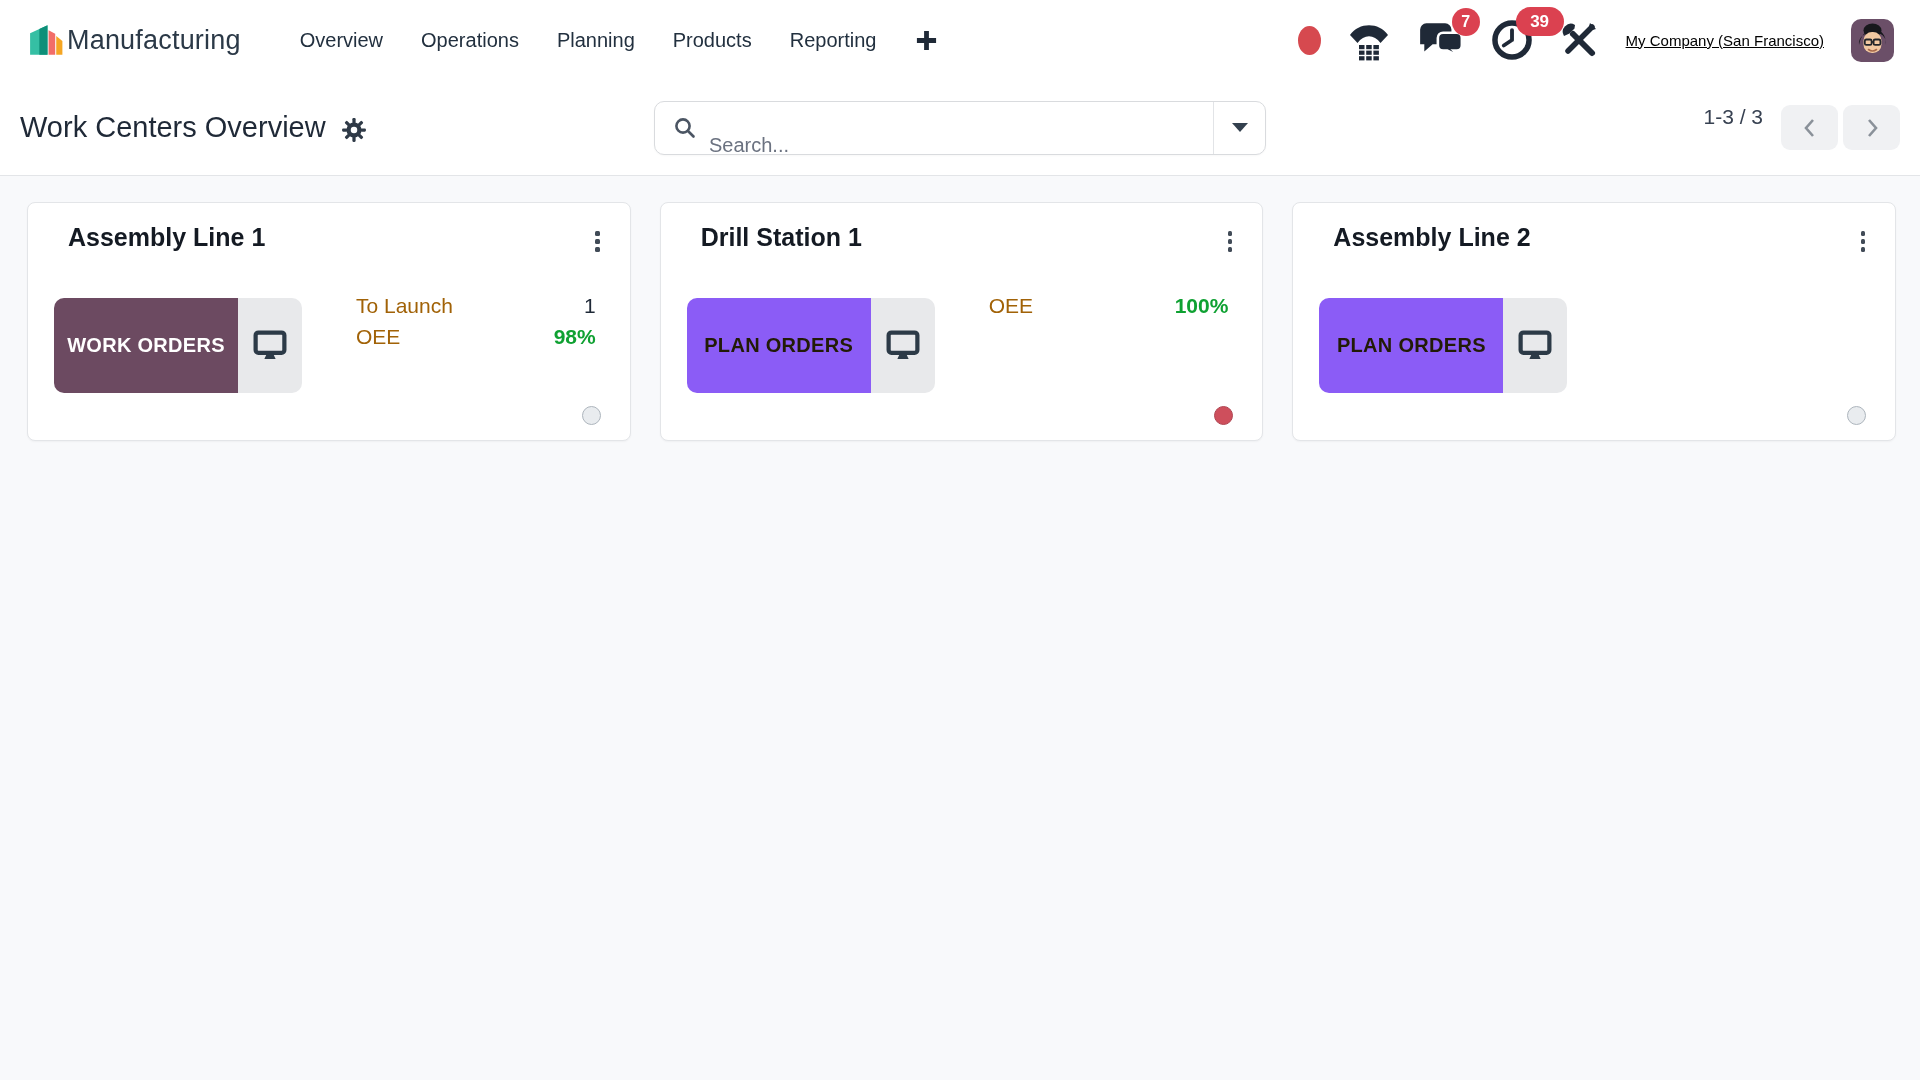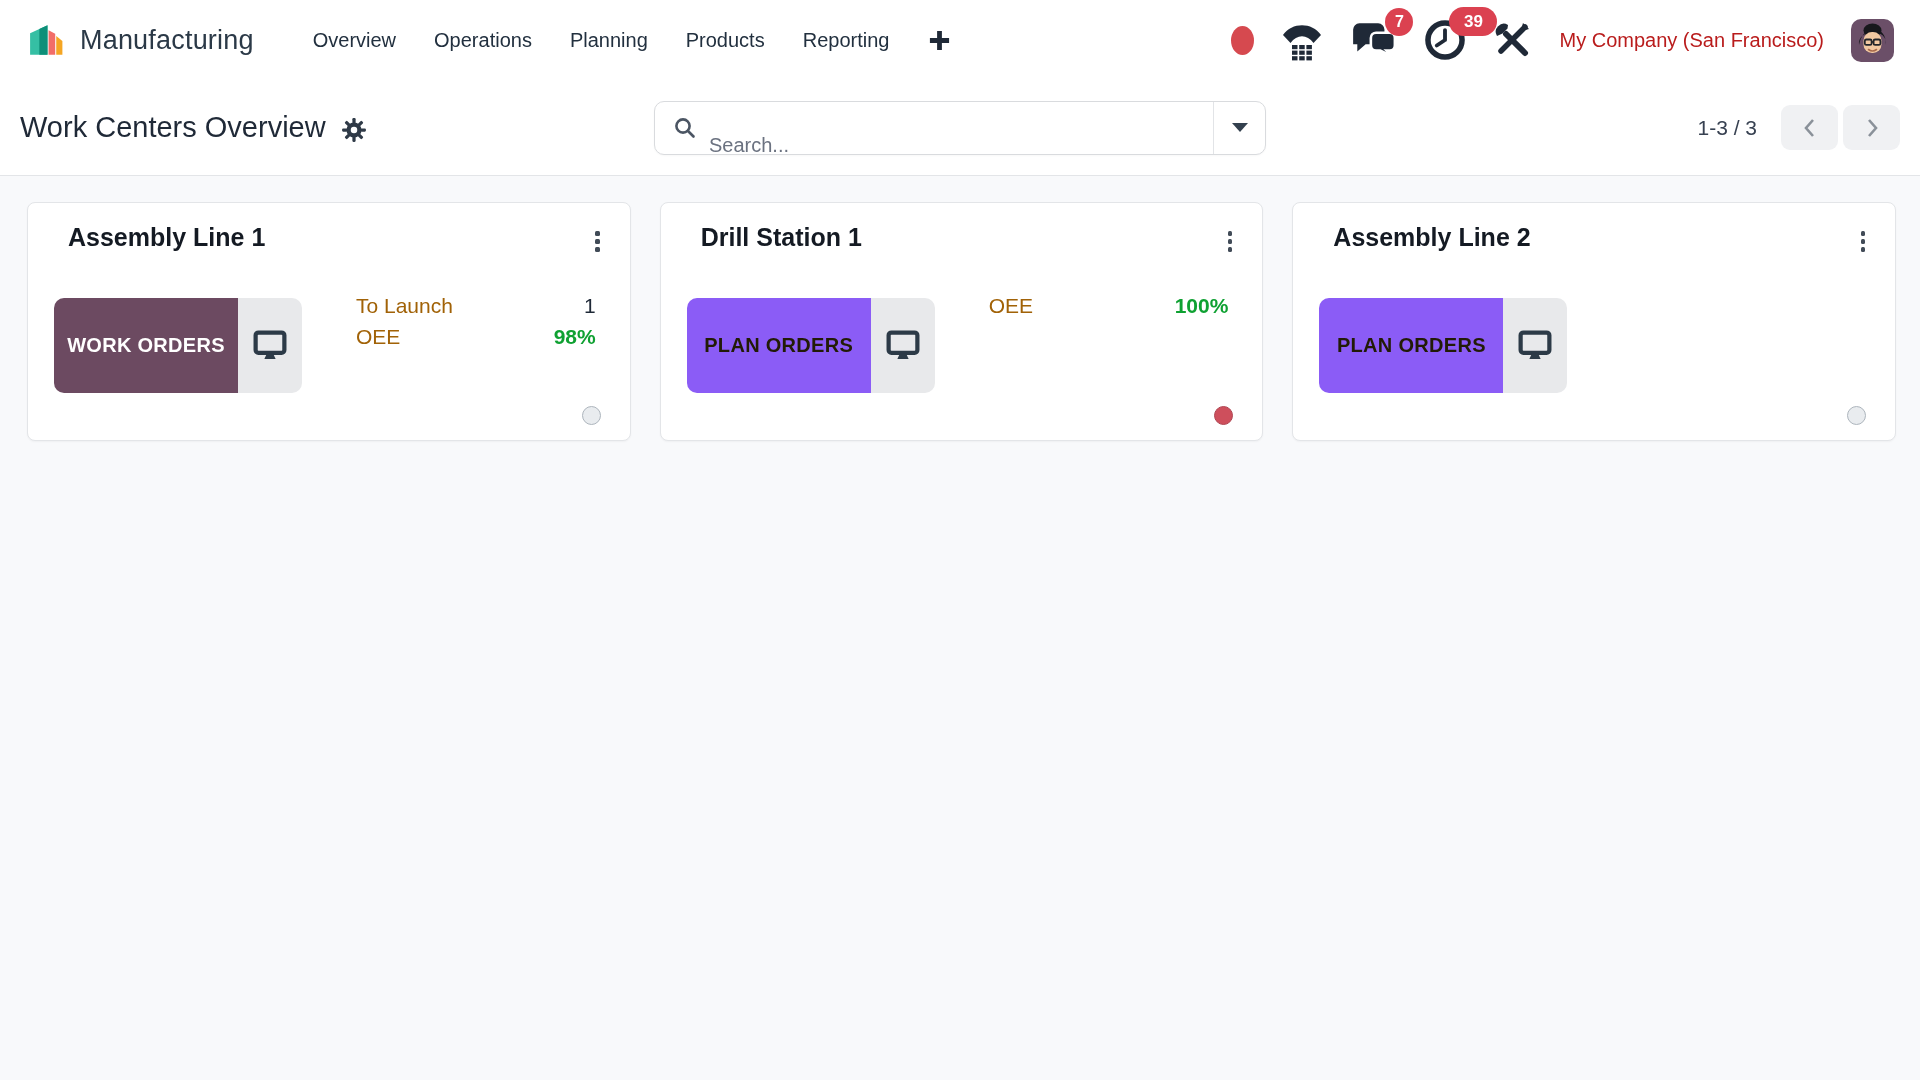--- a/index.html
+++ b/index.html
@@ -1,52 +1,52 @@
 <!DOCTYPE html>
 <html><head>
 <meta charset="utf-8">
 <style>
   * { margin:0; padding:0; box-sizing:border-box; }
   html,body { width:1920px; height:1080px; overflow:hidden; }
   body { font-family:"Liberation Sans","DejaVu Sans",sans-serif; background:#F8F9FB; color:#1F2937; }
 
   
   .navbar { height:80px; background:#FFFFFF; display:flex; align-items:center; padding:0 26px; }
-  .brand { display:flex; align-items:center; gap:13px; cursor:pointer; }
+  .brand { display:flex; align-items:center; cursor:pointer; }
   .brand-label { font-size:27px; font-weight:500; color:#2B3947; letter-spacing:.2px; }
   .nav-menu { display:flex; align-items:center; list-style:none; margin-left:40px; }
   .nav-menu a { display:block; padding:10px 19px; font-size:20px; color:#22303F; text-decoration:none; }
   .nav-plus { margin-left:10px; background:none; border:none; cursor:pointer; padding:8px 10px; }
   .systray { margin-left:auto; display:flex; align-items:center; gap:25px; }
   .tray-btn { position:relative; background:none; border:none; cursor:pointer; display:flex; align-items:center; }
   .presence-dot { width:23px; height:29px; border-radius:50%; background:#D6494F; }
   .badge { position:absolute; background:#DB4150; color:#fff; font-weight:700;
            display:flex; align-items:center; justify-content:center; font-family:"Liberation Sans",sans-serif; }
   .badge-round { width:28px; height:28px; border-radius:50%; font-size:16px; top:-11px; right:-15px; }
   .badge-pill { height:29px; min-width:48px; padding:0 10px; border-radius:15px; font-size:17px; top:-11px; right:-30px; }
-  .company-name { font-size:20px; color:#b91c1c; background:none; border:none; cursor:pointer; padding:4px 2px; }
+  .company-name { font-size:15px; color:#000000; background:none; border:none; cursor:pointer; padding:4px 2px;text-decoration:underline; }
   .avatar-btn { background:none; border:none; cursor:pointer; }
 
   
   .control-panel { position:relative; height:96px; background:#FFFFFF; display:flex; align-items:center;
                    padding:0 20px; border-bottom:1px solid #E3E5E8; }
   .cp-title-wrap { display:flex; align-items:center; gap:15px; }
   .cp-title { font-size:29px; font-weight:500; color:#1F2937; }
   .gear-btn { background:none; border:none; cursor:pointer; display:flex; align-items:center; padding-top:4px; }
   .search-box { position:absolute; left:50%; top:50%; transform:translate(-50%,-50%);
                 width:612px; height:54px; background:#fff; border:1px solid #D9DBDE; border-radius:10px;
                 display:flex; align-items:center; box-shadow:0 1px 2px rgba(0,0,0,.03); }
   .search-box .mag { margin:0 12px 0 18px; flex:none; display:flex; }
   .search-input { flex:1; border:none; outline:none; font-size:20px; color:#0369a1; background:transparent; min-width:0;margin-top:36px; }
   .search-input::placeholder { color:#6B7280; }
   .search-caret { width:52px; height:100%; border:none; background:none; border-left:1px solid #E2E4E7;
                   cursor:pointer; display:flex; align-items:center; justify-content:center; border-radius:0 10px 10px 0; }
   .caret-down { width:0; height:0; border-left:8px solid transparent; border-right:8px solid transparent;
                 border-top:9px solid #33404E; }
-  .pager { margin-left:auto; display:flex; align-items:center; gap:24px; }
+  .pager { margin-left:auto; display:flex; align-items:flex-start; gap:18px; }
   .pager-text { font-size:21px; color:#374151; }
   .pager-btns { display:flex; gap:5px; }
   .pager-btn { width:57px; height:45px; background:#F0F1F3; border:none; border-radius:9px; cursor:pointer;
                display:flex; align-items:center; justify-content:center; }
 
   
   .content { padding:26px 24px 0 27px; display:flex; gap:29px; align-items:flex-start; }
   .card { position:relative; width:604px; height:239px; background:#FFFFFF; border:1px solid #E3E5E8;
           border-radius:8px; box-shadow:0 1px 2px rgba(0,0,0,.04); }
   .card-header { display:flex; justify-content:space-between; align-items:flex-start; padding:20px 24px 0 40px; }

